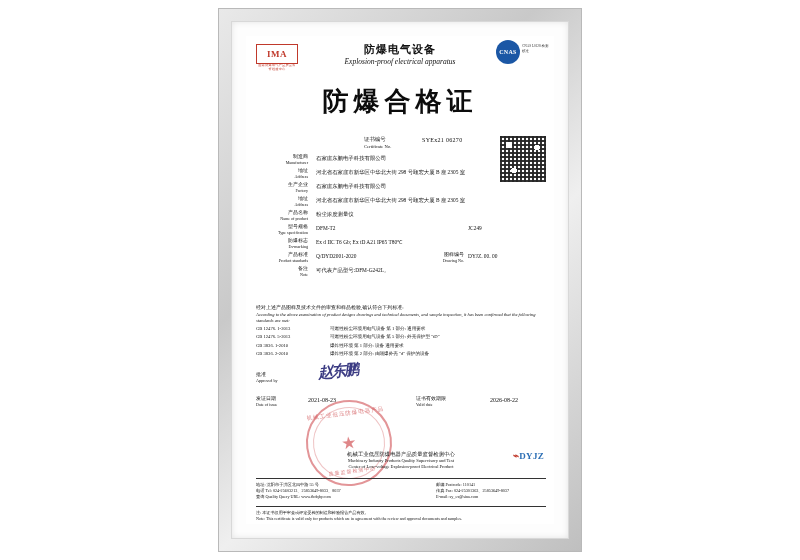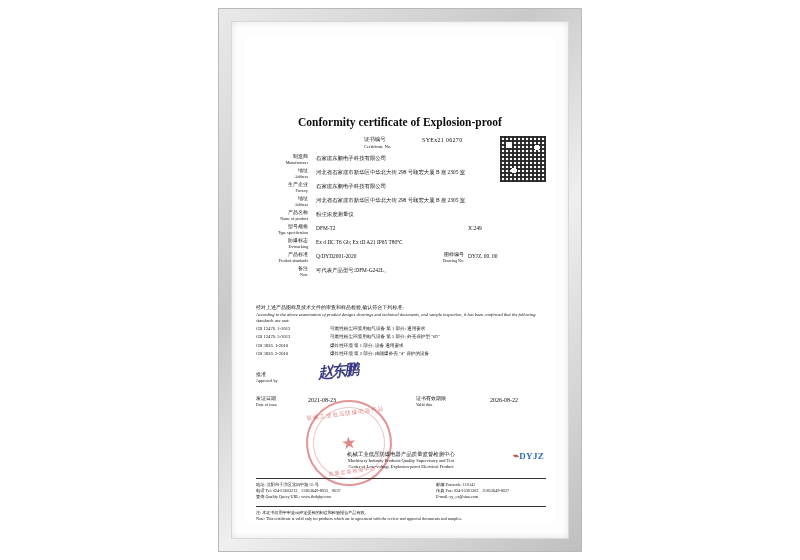--- a/index.html
+++ b/index.html
@@ -392,22 +392,32 @@
   }
 </style>
 </head>
 <body>
 
 <div id="root">
   <div class="frame-outer">
     <div class="frame-inner">
       <div class="paper">
 
-
-        <div class="title-en">Conformity certificate of Explosion-proof</div>
+        <div class="hdr">
+          <div class="logo-ima">
+            <span class="t1">IMA</span>
+            <span class="t2">国家防爆电气产品质量监督检验中心</span>
+          </div>
+          <div class="hdr-cn">防爆电气设备</div>
+          <div class="hdr-en">Explosion-proof electrical apparatus</div>
+          <div class="logo-cnas">CNAS</div>
+          <div class="logo-cnas-txt">CNAS L0128 检测 校准</div>
+        </div>
+
+        <div class="title-cn">防爆合格证</div>
 
         <div class="certno">
           <span class="lbl-cn">证书编号</span><br>
           <span class="lbl-en">Certificate No.</span>
           <span class="val">SYEx21 06270</span>
         </div>
 
         <div class="qr"></div>
 
         <div class="fields">

